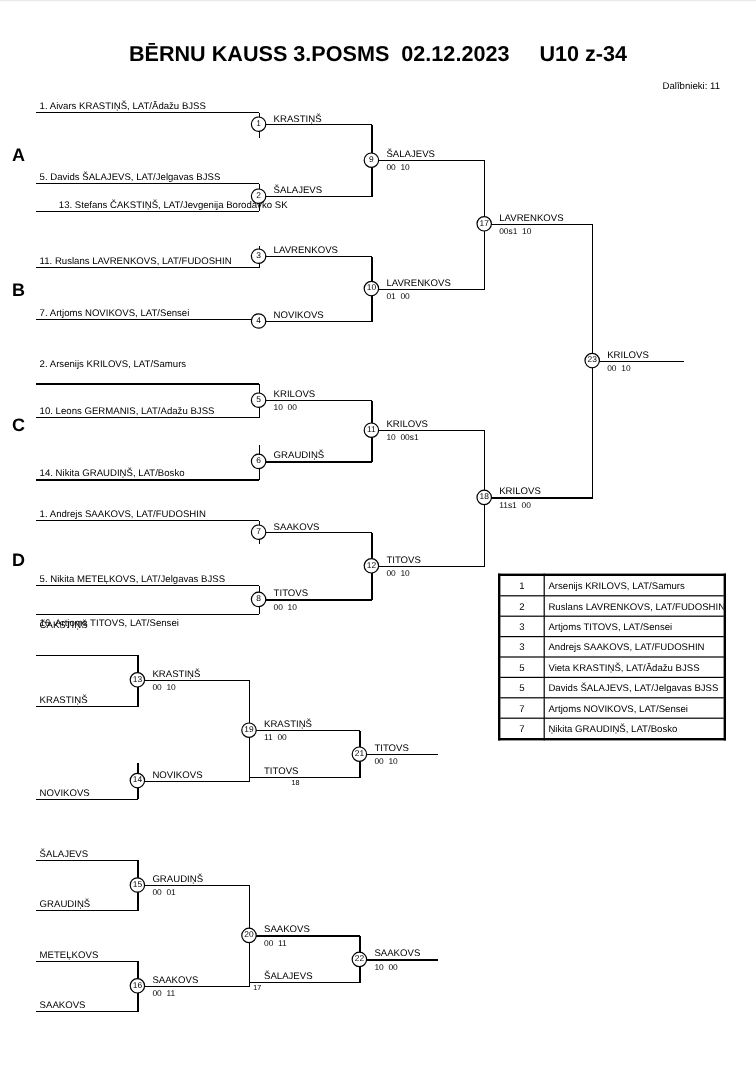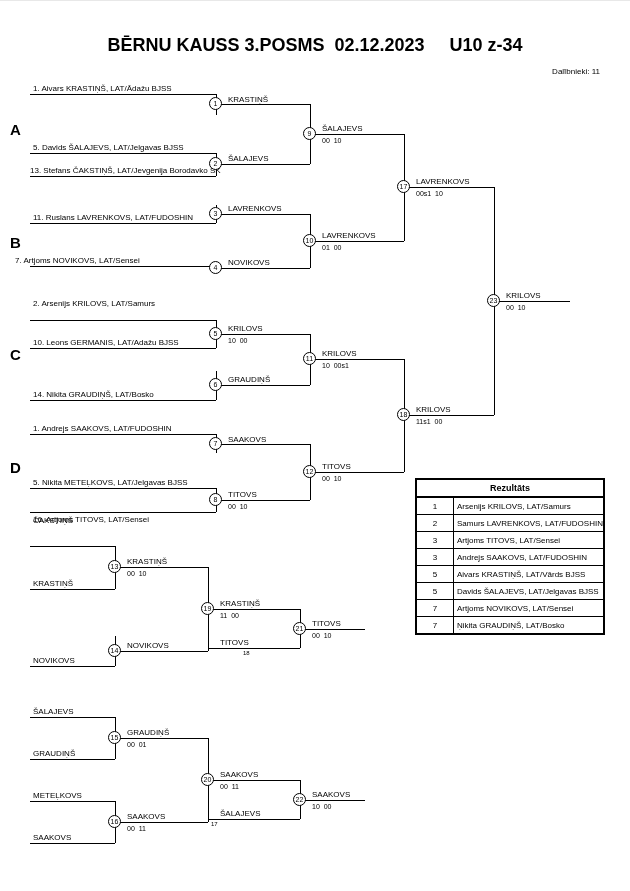--- a/index.html
+++ b/index.html
@@ -63,23 +63,23 @@
   <div class="title">BĒRNU KAUSS 3.POSMS  02.12.2023     U10 z-34</div>
   <div class="participants">Dalībnieki: 11</div>
 
   <div class="g" style="top:120px">A</div>
   <div class="g" style="top:233px">B</div>
   <div class="g" style="top:345px">C</div>
   <div class="g" style="top:458px">D</div>
 
   <div class="t" style="left:33px;top:83px">1. Aivars KRASTIŅŠ, LAT/Ādažu BJSS</div>
   <div class="t" style="left:33px;top:142px">5. Davids ŠALAJEVS, LAT/Jelgavas BJSS</div>
-  <div class="t" style="left:30px;top:165px">13. Stefans ČAKSTIŅŠ, LAT/Jevgenija Borodavko SK</div>
+  <div class="t" style="left:49px;top:165px">13. Stefans ČAKSTIŅŠ, LAT/Jevgenija Borodavko SK</div>
   <div class="t" style="left:33px;top:212px">11. Ruslans LAVRENKOVS, LAT/FUDOSHIN</div>
-  <div class="t" style="left:15px;top:255px">7. Artjoms NOVIKOVS, LAT/Sensei</div>
+  <div class="t" style="left:33px;top:255px">7. Artjoms NOVIKOVS, LAT/Sensei</div>
   <div class="t" style="left:33px;top:298px">2. Arsenijs KRILOVS, LAT/Samurs</div>
   <div class="t" style="left:33px;top:337px">10. Leons GERMANIS, LAT/Adažu BJSS</div>
   <div class="t" style="left:33px;top:389px">14. Nikita GRAUDIŅŠ, LAT/Bosko</div>
   <div class="t" style="left:33px;top:423px">1. Andrejs SAAKOVS, LAT/FUDOSHIN</div>
   <div class="t" style="left:33px;top:477px">5. Nikita METEĻKOVS, LAT/Jelgavas BJSS</div>
   <div class="t" style="left:33px;top:514px">16. Artjoms TITOVS, LAT/Sensei</div>
 
   <div class="w" style="left:228px;top:94px">KRASTIŅŠ</div>
   <div class="w" style="left:228px;top:153px">ŠALAJEVS</div>
   <div class="w" style="left:228px;top:203px">LAVRENKOVS</div>
@@ -151,42 +151,41 @@
   <div class="c" style="left:108px;top:559px">13</div>
   <div class="c" style="left:108px;top:643px">14</div>
   <div class="c" style="left:201px;top:601px">19</div>
   <div class="c" style="left:293px;top:621px">21</div>
   <div class="c" style="left:108px;top:730px">15</div>
   <div class="c" style="left:108px;top:814px">16</div>
   <div class="c" style="left:201px;top:772px">20</div>
   <div class="c" style="left:293px;top:792px">22</div>
 
   <div class="results">
-    <div class="res-title">Rezultāts</div>
     <table>
       <tbody>
         <tr>
           <td class="pl">1</td>
           <td class="nm">Arsenijs KRILOVS, LAT/Samurs</td>
         </tr>
         <tr>
           <td class="pl">2</td>
-          <td class="nm">Samurs LAVRENKOVS, LAT/FUDOSHIN</td>
+          <td class="nm">Ruslans LAVRENKOVS, LAT/FUDOSHIN</td>
         </tr>
         <tr>
           <td class="pl">3</td>
           <td class="nm">Artjoms TITOVS, LAT/Sensei</td>
         </tr>
         <tr>
           <td class="pl">3</td>
           <td class="nm">Andrejs SAAKOVS, LAT/FUDOSHIN</td>
         </tr>
         <tr>
           <td class="pl">5</td>
-          <td class="nm">Aivars KRASTIŅŠ, LAT/Vārds BJSS</td>
+          <td class="nm">Vieta KRASTIŅŠ, LAT/Ādažu BJSS</td>
         </tr>
         <tr>
           <td class="pl">5</td>
           <td class="nm">Davids ŠALAJEVS, LAT/Jelgavas BJSS</td>
         </tr>
         <tr>
           <td class="pl">7</td>
           <td class="nm">Artjoms NOVIKOVS, LAT/Sensei</td>
         </tr>
         <tr>

